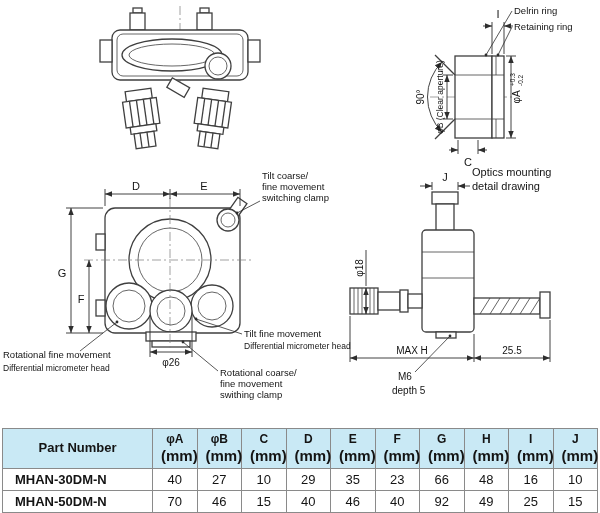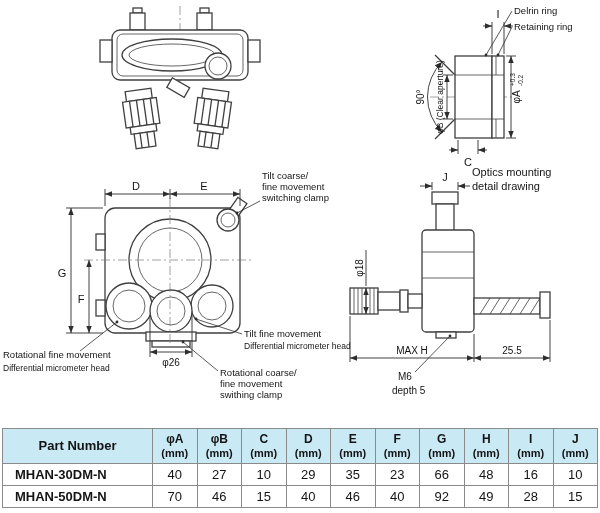--- a/index.html
+++ b/index.html
@@ -15,21 +15,21 @@
   .thin{ stroke-width:0.8; }
   .cl  { fill:none; stroke:#7a7a7a; stroke-width:0.7; stroke-dasharray:9 3 2 3; }
   .dim { fill:none; stroke:#2e2e2e; stroke-width:0.9; }
   .lead{ fill:none; stroke:#2e2e2e; stroke-width:0.8; }
   .dot { fill:#2e2e2e; stroke:none; }
 
   .spec-table { border-collapse:collapse; width:596px; margin:4px 2px 0; table-layout:fixed; }
   .spec-table th, .spec-table td { border:1px solid #8a8a8a; text-align:center; padding:0; color:#141414; }
   .spec-table th { background:#c9e9f5; font-weight:bold; font-size:12px; line-height:1.15; padding:4px 8px; }
   .spec-table th.pn-h { font-size:13px; }
-  .spec-table .unit { font-size:11px; }
+  .spec-table .unit { font-size:15px; }
   .spec-table td { font-size:13px; padding:3px 0; background:#fff; }
   .spec-table td.pn { text-align:left; padding-left:12px; font-weight:bold; }
 </style>
 </head>
 <body>
 
 <div class="page">
 
 <svg width="600" height="420" viewBox="0 0 600 420">
   <defs>
@@ -314,19 +314,19 @@
     <tr>
       <td class="pn">MHAN-50DM-N</td>
       <td>70</td>
       <td>46</td>
       <td>15</td>
       <td>40</td>
       <td>46</td>
       <td>40</td>
       <td>92</td>
       <td>49</td>
-      <td>28</td>
+      <td>25</td>
       <td>15</td>
     </tr>
   </tbody>
 </table>
 
 </div>
 
 </body></html>

